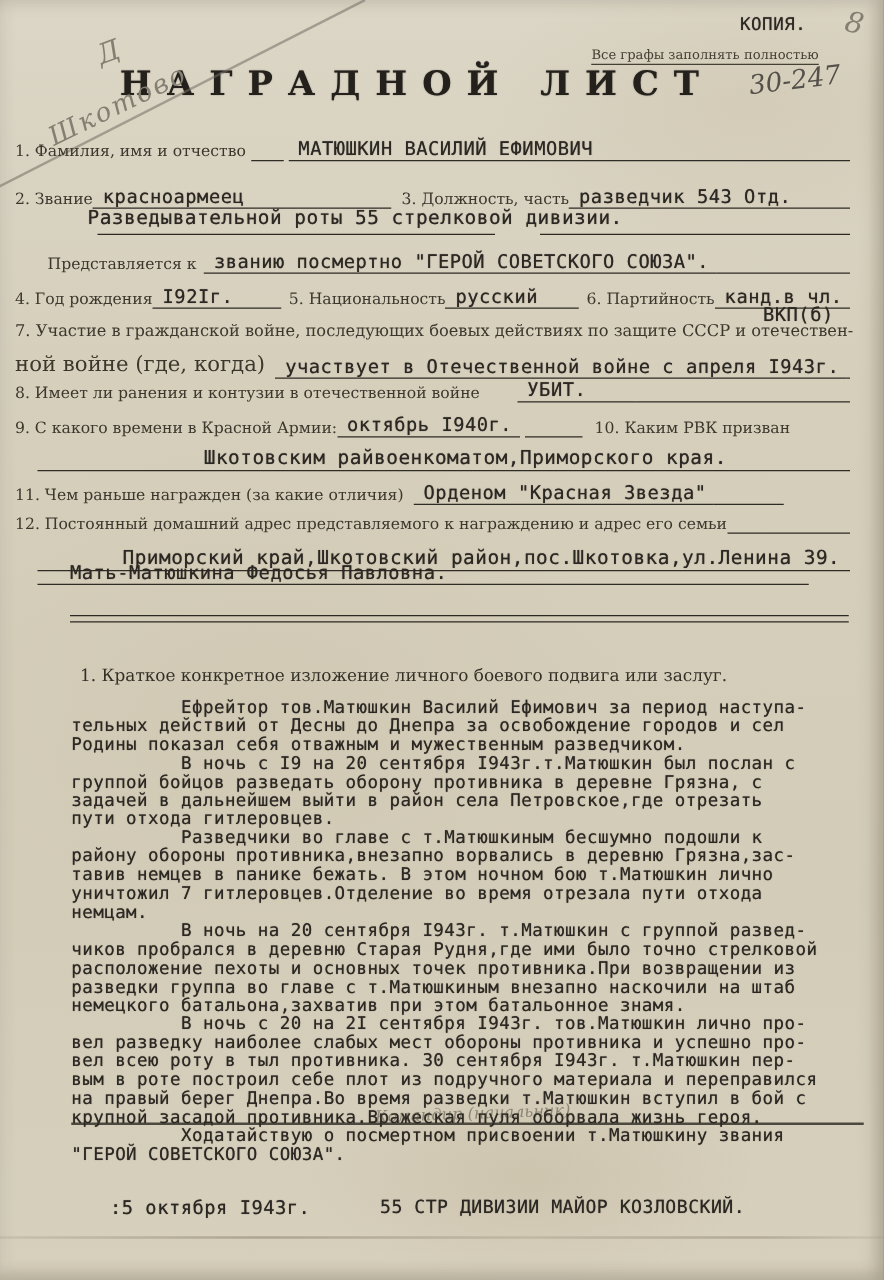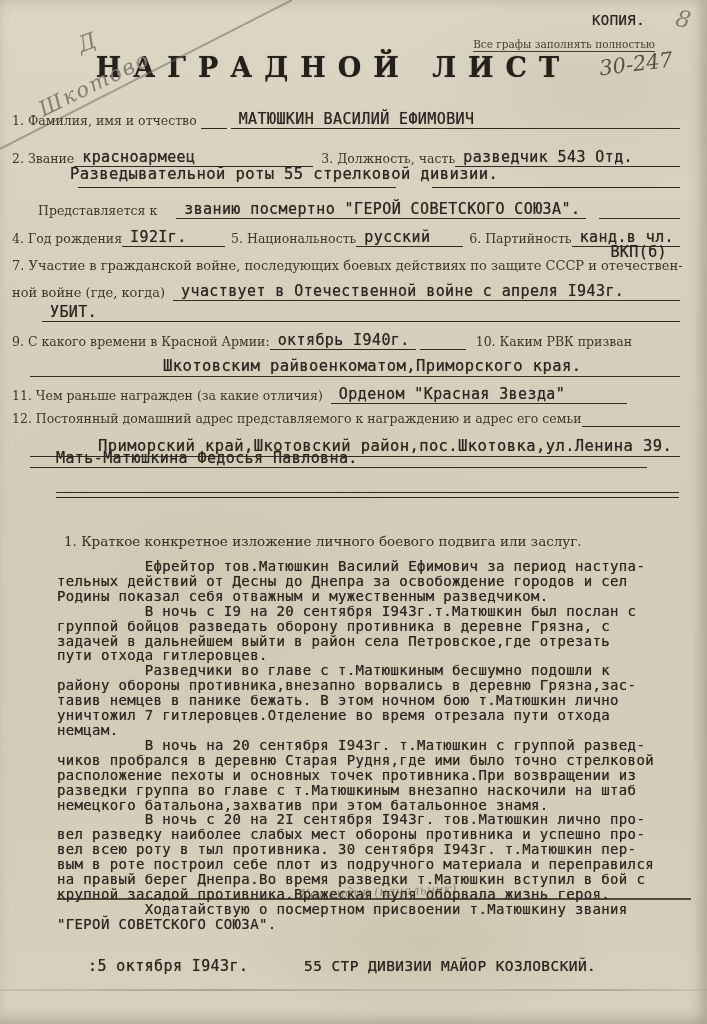--- a/index.html
+++ b/index.html
@@ -78,44 +78,45 @@
     <span class="typed val" style="width:225px;">красноармеец</span>
     <span class="lbl" style="margin-left:8px;">3. Должность, часть</span>
     <span class="typed val fill">разведчик 543 Отд.</span>
   </div>
   <div class="typed" style="position:absolute; left:70px; top:165px; font-size:15.5px;">Разведывательной роты 55 стрелковой дивизии.</div>
   <div class="splitline">
       <span class="seg1"></span>
       <span class="seg2"></span>
     </div>
 
-  <div class="row" style="left:38px; top:200px; right:27px;gap:13px;">
+  <div class="row" style="left:38px; top:200px; right:27px;">
     <span class="lbl">Представляется к</span>
     <span class="typed val" style="margin-left:6px;">званию посмертно "ГЕРОЙ СОВЕТСКОГО СОЮЗА".</span>
     <span class="fill"></span>
   </div>
 
   <div class="row" style="left:12px; top:228px; right:27px;">
     <span class="lbl">4. Год рождения</span>
     <span class="typed val" style="width:92px;">I92Iг.</span>
     <span class="lbl" style="margin-left:6px;">5. Национальность</span>
     <span class="typed val" style="width:96px;">русский</span>
     <span class="lbl" style="margin-left:6px;">6. Партийность</span>
     <span class="typed val fill">канд.в чл.</span>
   </div>
   <div class="typed vkpb">ВКП(б)</div>
 
   <div class="lbl" style="position:absolute; left:12px; top:258px; font-size:13px;">7. Участие в гражданской войне, последующих боевых действиях по защите СССР и отечествен-</div>
   <div class="row" style="left:12px; top:282px; right:27px;">
-    <span class="lbl" style="font-size:13px;">ной войне (где, когда)</span>
+    <span class="lbl" style="font-size:17px;">ной войне (где, когда)</span>
     <span class="typed val" style="margin-left:8px;">участвует в Отечественной войне с апреля I943г.</span>
     <span class="fill"></span>
   </div>
 
   <div class="row" style="left:12px; top:303px; right:27px;">
+    <span class="lbl">8. Имеет ли ранения и контузии в отечественной войне</span>
     <span class="typed val" style="margin-left:30px; padding-right:40px;">УБИТ.</span>
     <span class="fill"></span>
   </div>
 
   <div class="row" style="left:12px; top:331px; right:27px;">
     <span class="lbl">9. С какого времени в Красной Армии:</span>
     <span class="typed val">октябрь I940г.</span>
     <span class="gap" style="width:46px;"></span>
     <span class="lbl" style="margin-left:6px;">10. Каким РВК призван</span>
   </div>

